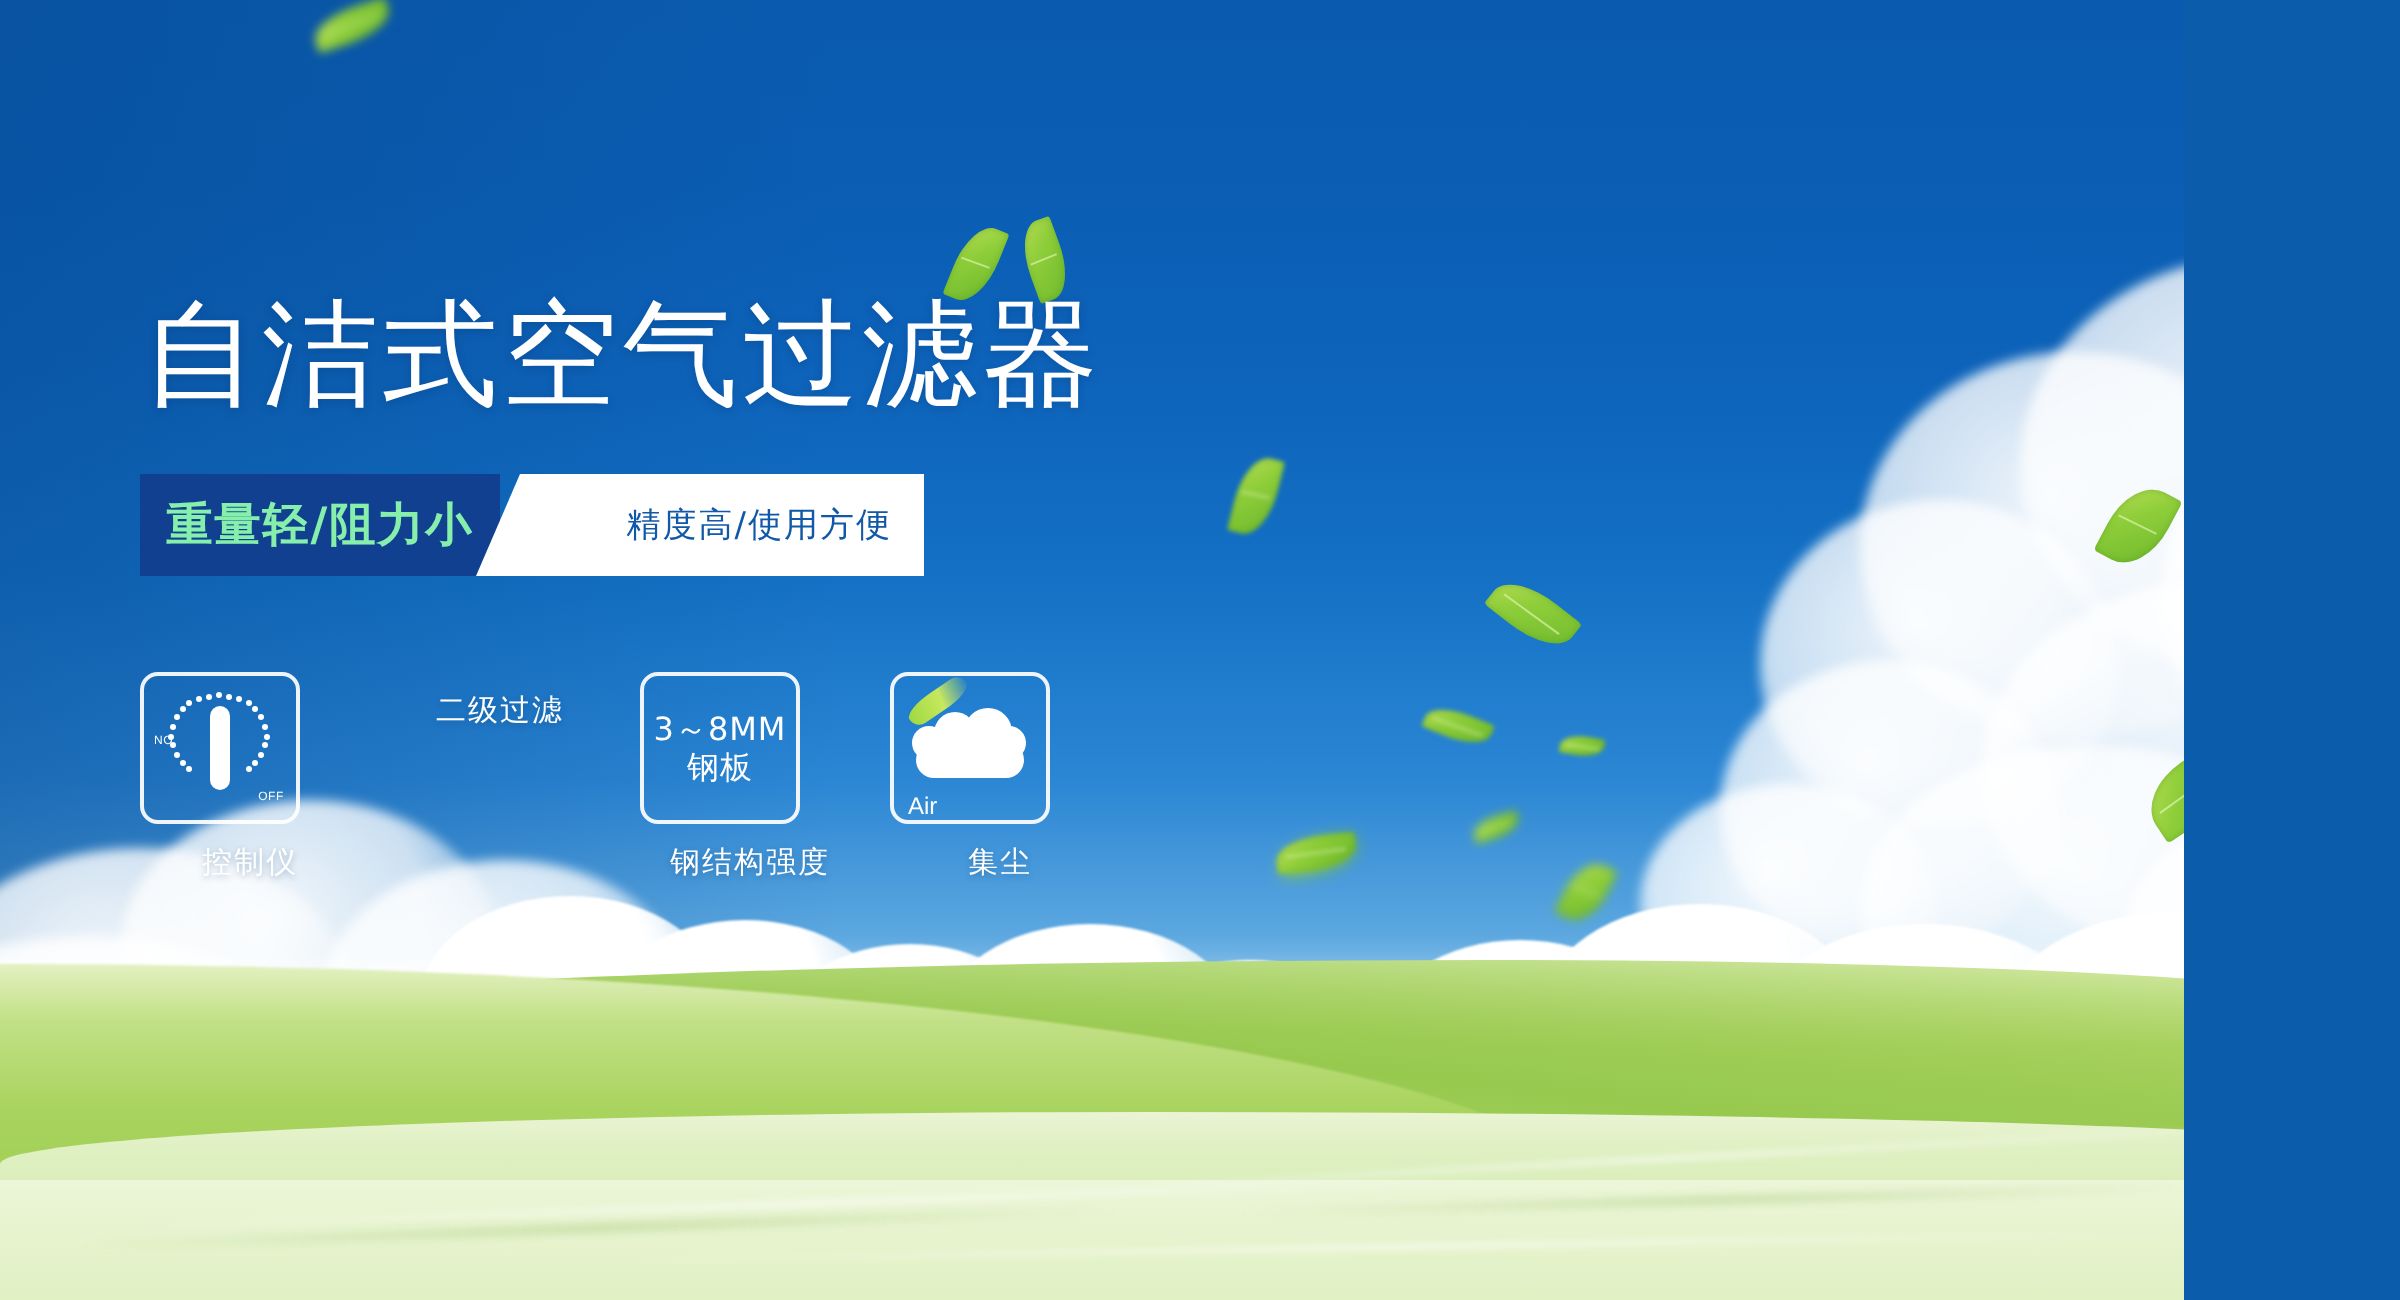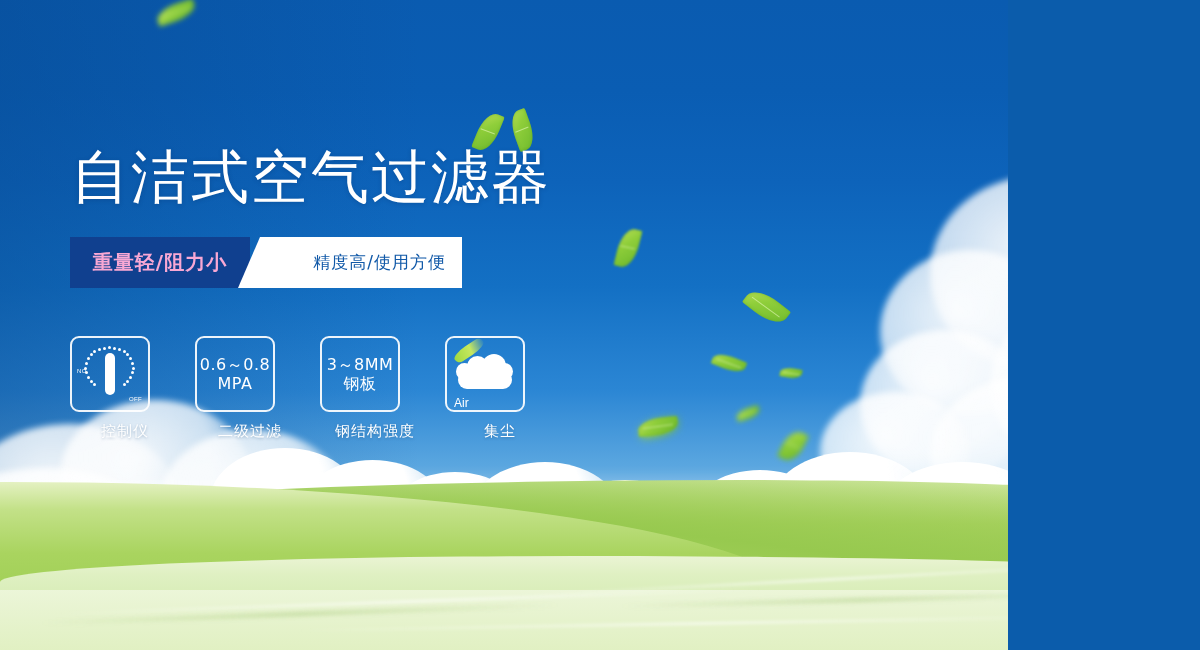--- a/index.html
+++ b/index.html
@@ -4,21 +4,21 @@
 <style>
   * { margin:0; padding:0; box-sizing:border-box; }
   html, body { width:1200px; height:650px; overflow:hidden; }
   body {
     font-family:"Liberation Sans","DejaVu Sans",sans-serif;
     background:#0b5cab;
   }
 
   #banner {
     position:relative;
-    width:1008px; height:650px;
+    width:1092px; height:650px;
     overflow:hidden;
   }
 
   
   .sky {
     position:absolute; left:0; top:0; width:1200px; height:650px;
     background:
       linear-gradient(180deg,
         #0a5bb0 0%,
         #0a5db3 14%,
@@ -151,21 +151,21 @@
   }
 
   
   .subbar { position:absolute; left:70px; top:237px; height:51px; }
   .sub-dark {
     position:absolute; left:0; top:0; height:51px; width:180px;
     background:#10408f;
     display:flex; align-items:center; justify-content:center;
   }
   .sub-dark span {
-    color:#f9a8d4; font-size:20px; letter-spacing:1px; font-weight:700;
+    color:#86efac; font-size:23px; letter-spacing:1px; font-weight:700;
     font-family:"DejaVu Sans","Liberation Sans",sans-serif;
   }
   .sub-light {
     position:absolute; left:168px; top:0; height:51px; width:224px;
     background:#ffffff;
     clip-path:polygon(22px 0, 224px 0, 224px 51px, 0 51px);
     display:flex; align-items:center; justify-content:flex-end;
     padding-right:16px;
   }
   .sub-light span {
@@ -364,26 +364,20 @@
           </div>
           <div class="bar"></div>
           <div class="no">NO</div>
           <div class="off">OFF</div>
         </div>
       </div>
       <div class="flabel">控制仪</div>
     </div>
 
     <div class="feature">
-      <div class="fbox">
-        <div class="ftext">
-          <div>0.6～0.8</div>
-          <div class="l2">MPA</div>
-        </div>
-      </div>
       <div class="flabel">二级过滤</div>
     </div>
 
 
     <div class="feature">
       <div class="fbox">
         <div class="ftext">
           <div>3～8MM</div>
           <div class="l2">钢板</div>
         </div>

